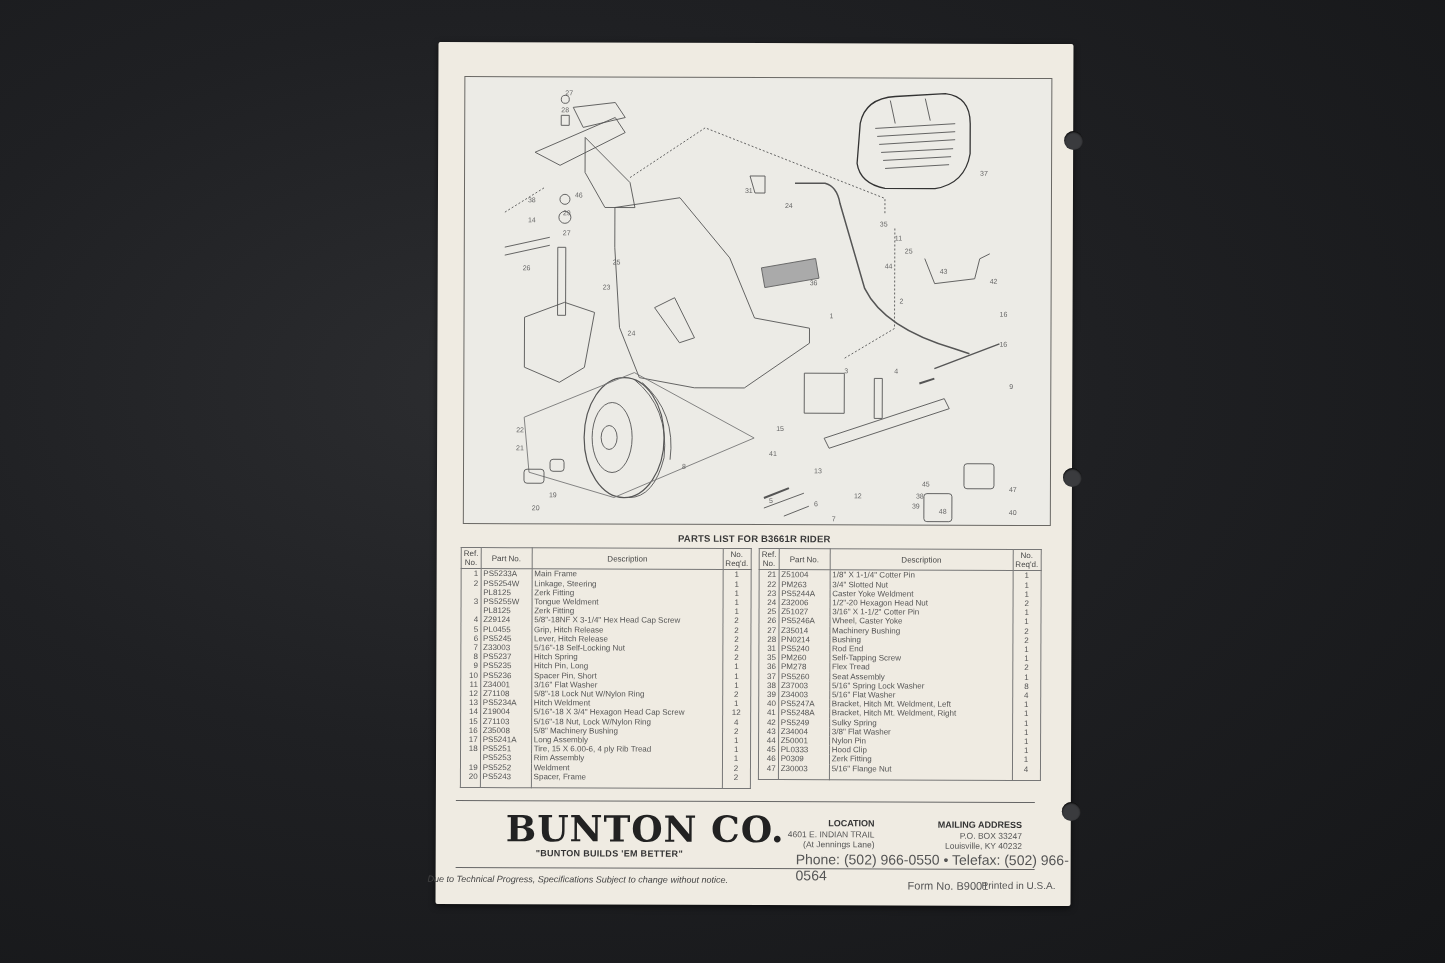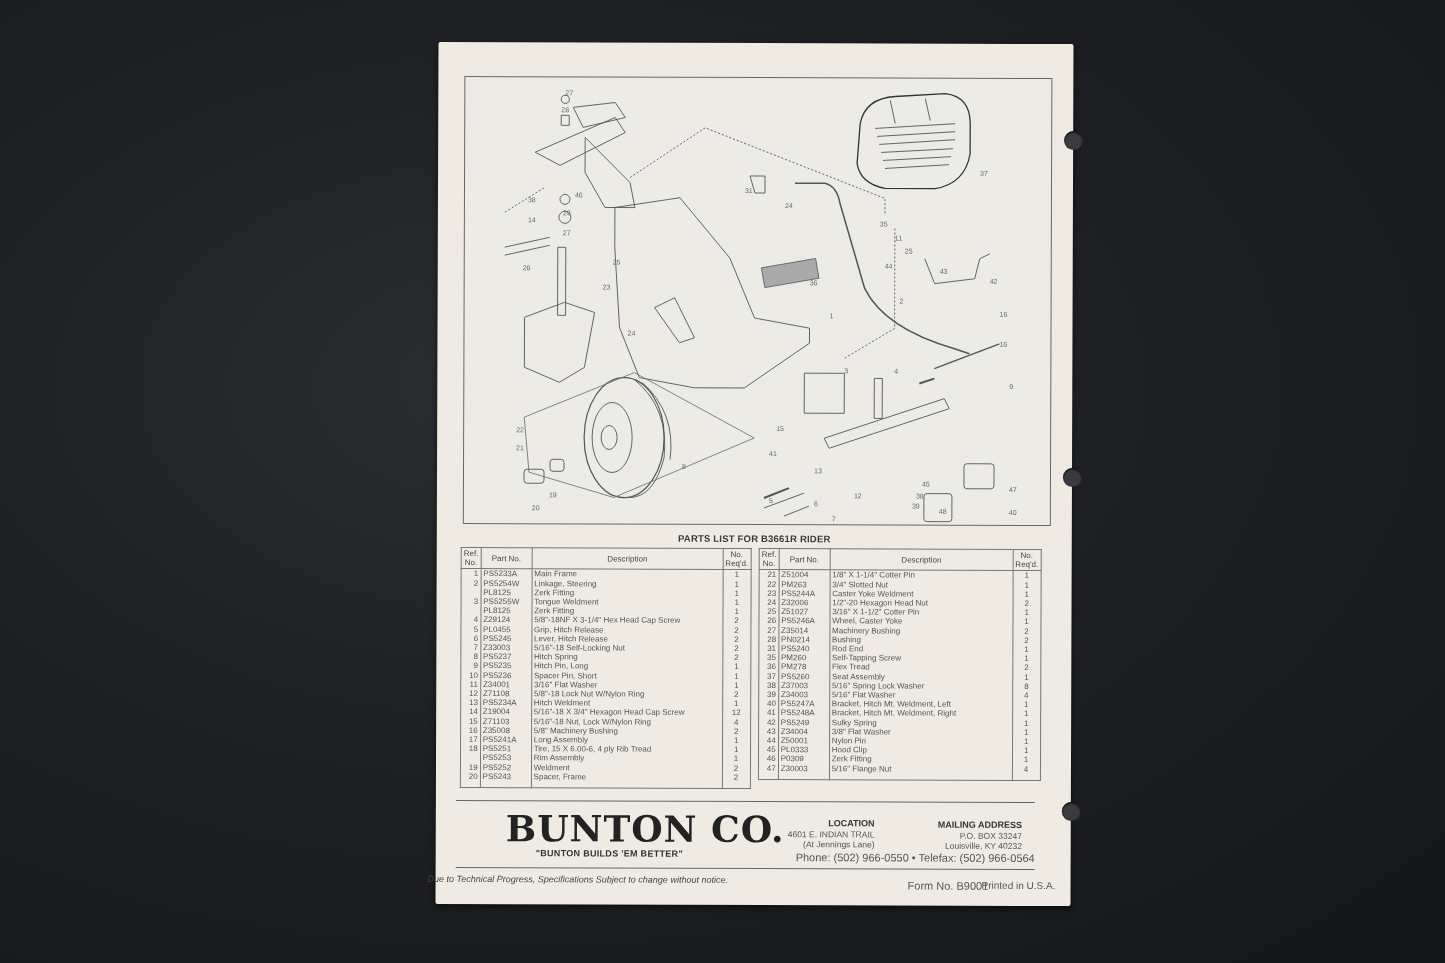--- a/index.html
+++ b/index.html
@@ -16,21 +16,21 @@
   table.parts tr:last-child td{border-bottom:1px solid #777;padding-bottom:6px;}
   table.parts td.ref{text-align:right;width:14px;}
   table.parts td.qty{text-align:center;}
   .t1{left:24px;}
   .t2{left:322px;}
   .rule{position:absolute;left:20px;right:36px;height:1px;background:#666;}
   .logo{position:absolute;left:70px;top:765px;font-family:"DejaVu Serif",serif;font-weight:bold;font-size:36px;color:#222;letter-spacing:1px;transform:scaleX(1.0);}
   .slogan{position:absolute;left:100px;top:806px;font-size:9px;font-weight:bold;color:#333;letter-spacing:.3px;}
   .addr{position:absolute;font-size:8.5px;color:#555;text-align:right;line-height:10.5px;}
   .addr .h{font-weight:bold;color:#333;font-size:9px;}
-  .phone{position:absolute;left:360px;top:808px;font-size:11px;color:#555;text-align:center;}
+  .phone{position:absolute;left:360px;top:808px;font-size:14px;color:#555;}
   .disclaimer{position:absolute;left:-8px;top:832px;font-size:9px;font-style:italic;color:#444;}
   .form{position:absolute;left:472px;top:836px;font-size:11px;color:#555;}
   .printed{position:absolute;left:546px;top:836px;font-size:10px;color:#555;}
   .lbl{font-family:"Liberation Sans",sans-serif;font-size:7px;fill:#666;}
 </style>
 </head>
 <body>
 
 <div class="bg"></div>
 

